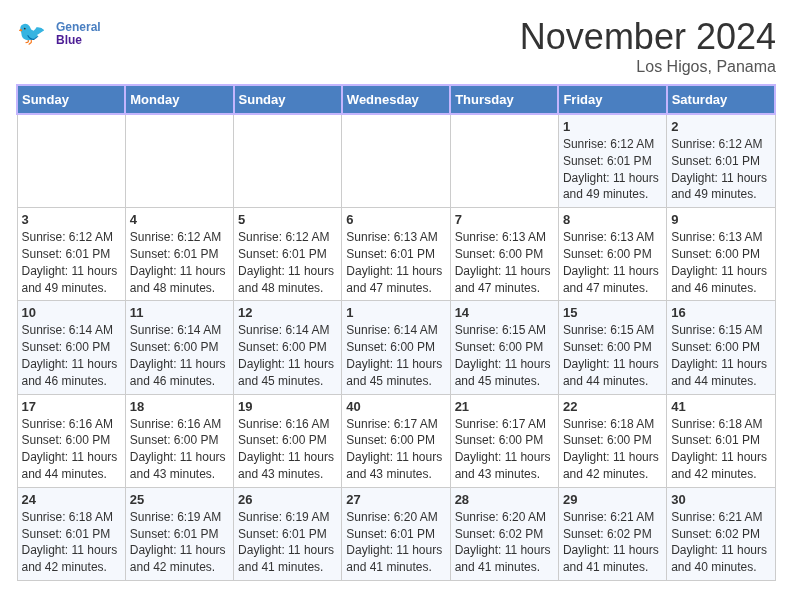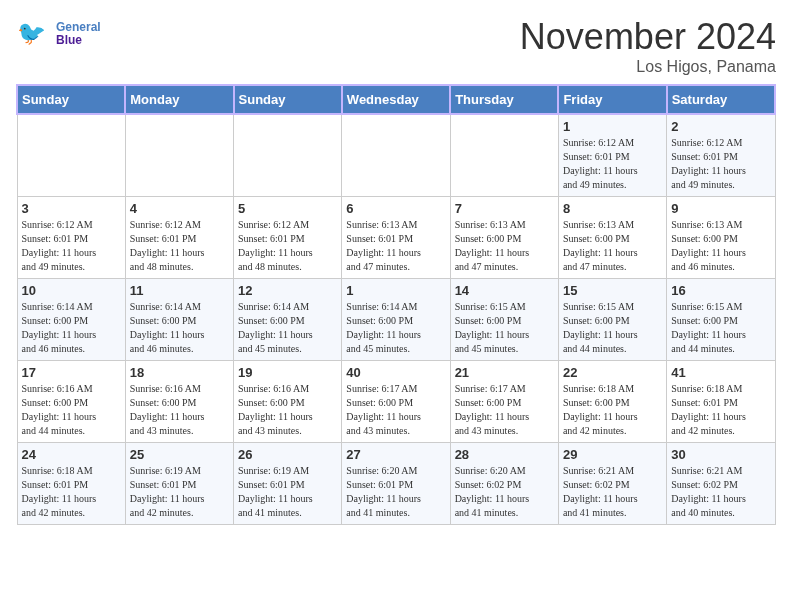--- a/index.html
+++ b/index.html
@@ -73,24 +73,23 @@
     tbody tr:nth-child(odd) td {
       background: #f5f8fd;
     }
     .day-num {
       font-size: 13px;
       font-weight: bold;
       display: block;
       margin-bottom: 2px;
     }
     .day-info {
-      font-size: 10px;
+      font-size: 12px;
       line-height: 1.4;
       color: #333;
-      font-family: Liberation Serif, serif;
     }
     .empty-cell {
       background: #fff !important;
     }
   </style>
 </head>
 <body>
 
 <div class="header">
   <div class="logo">

